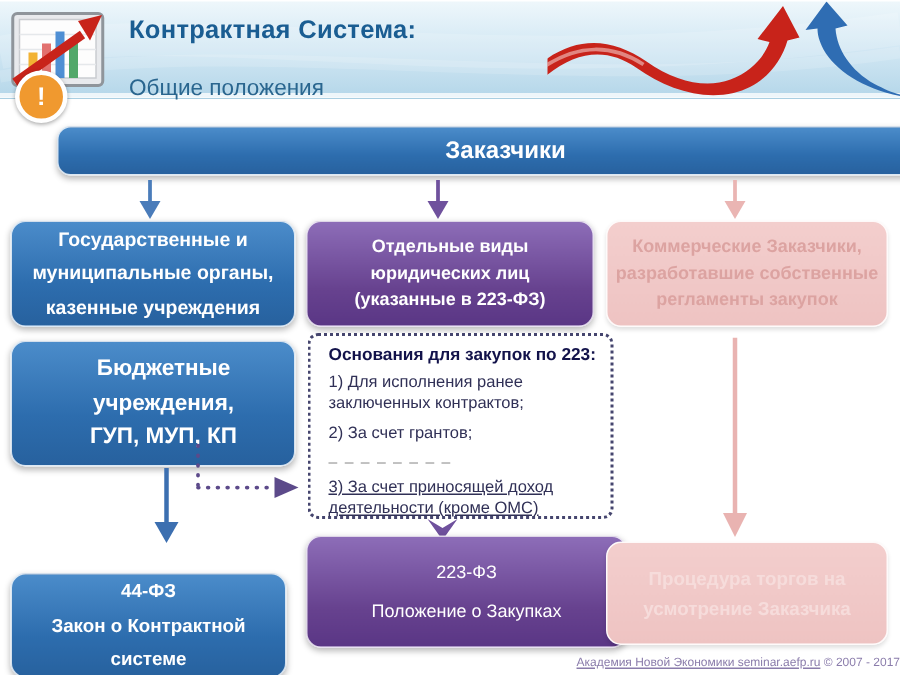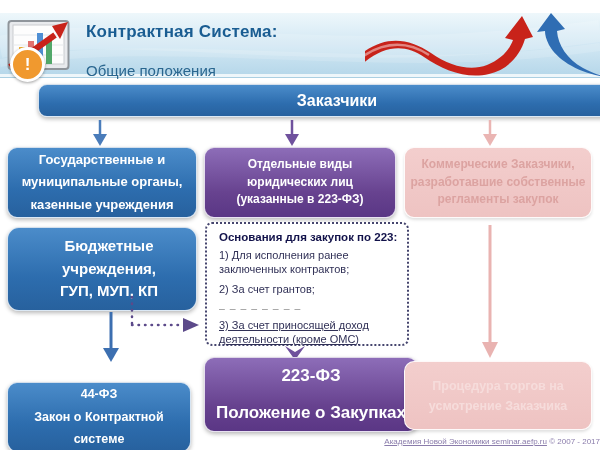--- a/index.html
+++ b/index.html
@@ -2,21 +2,21 @@
 <html><head>
 <meta charset="utf-8">
 <style>
   html,body { margin:0; padding:0; background:#fff; }
   .slide {
     position:relative; width:600px; height:450px; overflow:hidden;
     background:#ffffff; font-family:"Liberation Sans", sans-serif;
   }
   
   .header {
-    position:absolute; left:0; top:13px; width:600px; height:61px;
+    position:absolute; left:0; top:1px; width:600px; height:61px;
     background:linear-gradient(180deg,#eef7fb 0%,#d3e8f4 50%,#b7d8ea 100%);
     border-bottom:3px solid #eef6fa;
     box-shadow:0 1px 0 #aacfe2;
   }
   .header-wave { position:absolute; left:0; top:0; }
   .chart-icon { position:absolute; left:7px; top:6px; }
   .titles { position:absolute; left:86px; top:9px; }
   .title1 { font-size:17px; font-weight:bold; color:#1a5d92; letter-spacing:.2px; }
   .title2 { font-size:15px; color:#2a668f; margin-top:20px; }
   .swoosh { position:absolute; right:0; top:0; }
@@ -30,23 +30,23 @@
   }
   .blue   { background:linear-gradient(180deg,#4b8cca 0%,#2d6dae 60%,#27619e 100%); }
   .purple { background:linear-gradient(180deg,#8d6db8 0%,#67428f 65%,#5a3685 100%); }
   .pink   { background:linear-gradient(180deg,#f3cecd 0%,#eec3c2 100%);
             color:#dca3a1; box-shadow:0 2px 3px rgba(0,0,0,.12);
             border:1px solid rgba(255,255,255,.9); }
   #root-box { left:38px; top:84px; width:598px; height:33px; font-size:16px; font-weight:bold; border-radius:9px; }
   #box-state      { left:7px;   top:147px; width:190px; height:71px; font-size:13px; font-weight:600; line-height:1.72; }
   #box-legal      { left:204px; top:147px; width:192px; height:71px; font-size:12px; font-weight:600; line-height:1.45; }
   #box-commercial { left:404px; top:147px; width:188px; height:71px; font-size:12px; font-weight:600; line-height:1.45; }
-  #box-budget     { left:7px;   top:227px; width:190px; height:84px; font-size:15px; font-weight:600; line-height:1.5;border-radius:12px; }
+  #box-budget     { left:7px;   top:227px; width:190px; height:84px; font-size:15px; font-weight:600; line-height:1.5; }
   #box-44         { left:7px;   top:382px; width:184px; height:70px; font-size:12.5px; font-weight:700; line-height:1.8; }
-  #box-223        { left:204px; top:357px; width:214px; height:75px; font-size:17px; font-weight:700; line-height:2.15; }
+  #box-223        { left:204px; top:357px; width:214px; height:75px; font-size:12px; font-weight:400; line-height:2.15; }
   #box-procedure  { left:404px; top:361px; width:188px; height:69px; font-size:12.5px; font-weight:600; line-height:1.6; color:#f6dcdb; }
   
   .warning {
     position:absolute; left:10px; top:47px; width:29px; height:29px; border-radius:50%;
     background:#f0992f; border:3px solid #ffffff; color:#fff; font-weight:bold; font-size:17px;
     display:flex; align-items:center; justify-content:center;
     box-shadow:0 1px 3px rgba(0,0,0,.35);
   }
   
   #note-box {

